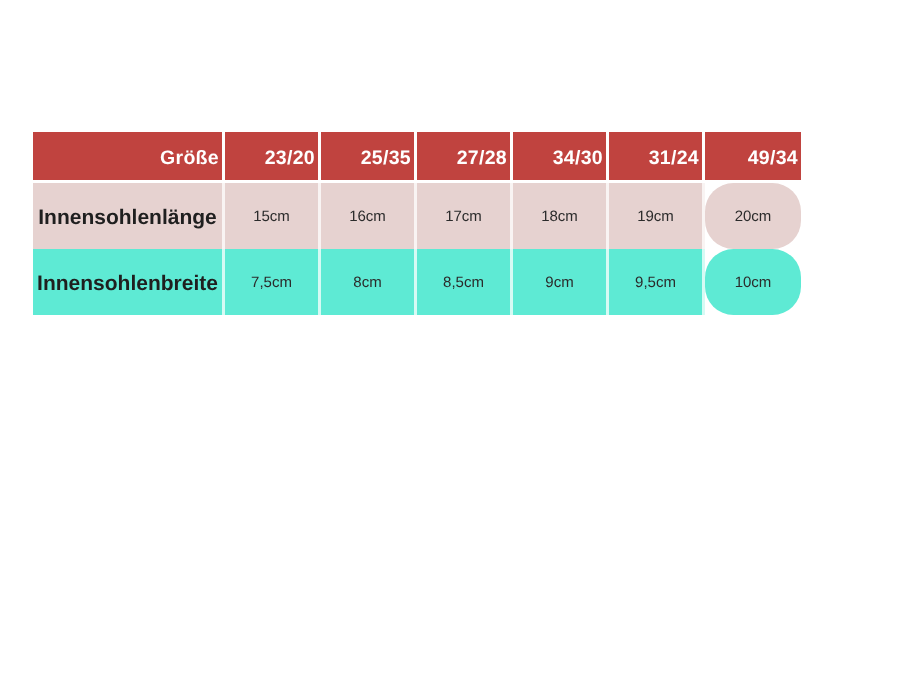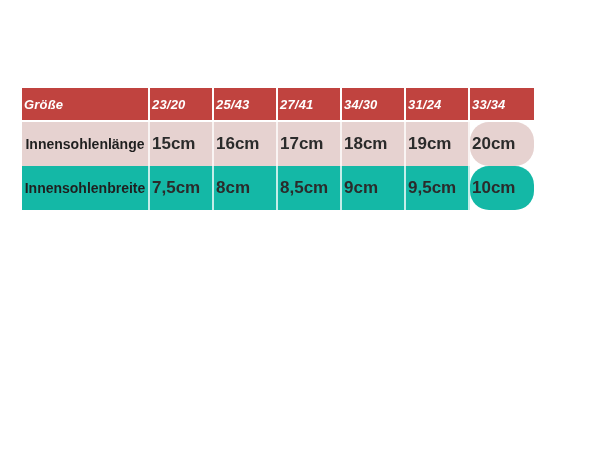--- a/index.html
+++ b/index.html
@@ -32,80 +32,78 @@
 
   table.size-table col.label-col { width: 128px; }
   table.size-table col.size-col  { width: 64px; }
 
   
   thead th {
     background: #c0433f;
     color: #ffffff;
     font-size: 13px;
     font-weight: bold;
-    text-align: left;
+    text-align: right;
     height: 32px;
     padding: 0 2px;
     border-right: 2px solid #ffffff;
     border-bottom: 2px solid #ffffff;
     letter-spacing: 0.2px;
     white-space: nowrap;
     overflow: hidden;
-    font-style: italic;
   }
   thead th:last-child { border-right: none; }
 
   
   tbody td {
-    text-align: left;
-    font-size: 17px;
+    text-align: center;
+    font-size: 10px;
     color: #2b2b2b;
     height: 44px;
     padding: 0 2px;
     border-right: 2px solid rgba(255,255,255,0.75);
     white-space: nowrap;
     overflow: hidden;
-    font-weight: bold;
   }
   tbody td:last-child { border-right: none; border-radius: 19px; }
 
   tbody td.row-label {
     font-weight: bold;
     font-size: 14px;
     text-align: center;
     color: #1f1f1f;
     margin-top: 45px;
   }
 
   tbody tr.row-a td { background: #e6d2d0; }
-  tbody tr.row-b td { background: #14b8a6; }
+  tbody tr.row-b td { background: #5eead4; }
 </style>
 </head>
 <body>
 
 <div id="size-table-wrap">
   <table class="size-table">
     <colgroup>
       <col class="label-col">
       <col class="size-col">
       <col class="size-col">
       <col class="size-col">
       <col class="size-col">
       <col class="size-col">
       <col class="size-col">
     </colgroup>
     <thead>
       <tr>
         <th>Größe</th>
         <th>23/20</th>
-        <th>25/43</th>
-        <th>27/41</th>
+        <th>25/35</th>
+        <th>27/28</th>
         <th>34/30</th>
         <th>31/24</th>
-        <th>33/34</th>
+        <th>49/34</th>
       </tr>
     </thead>
     <tbody>
       <tr class="row-a">
         <td class="row-label">Innensohlenlänge</td>
         <td>15cm</td>
         <td>16cm</td>
         <td>17cm</td>
         <td>18cm</td>
         <td>19cm</td>

